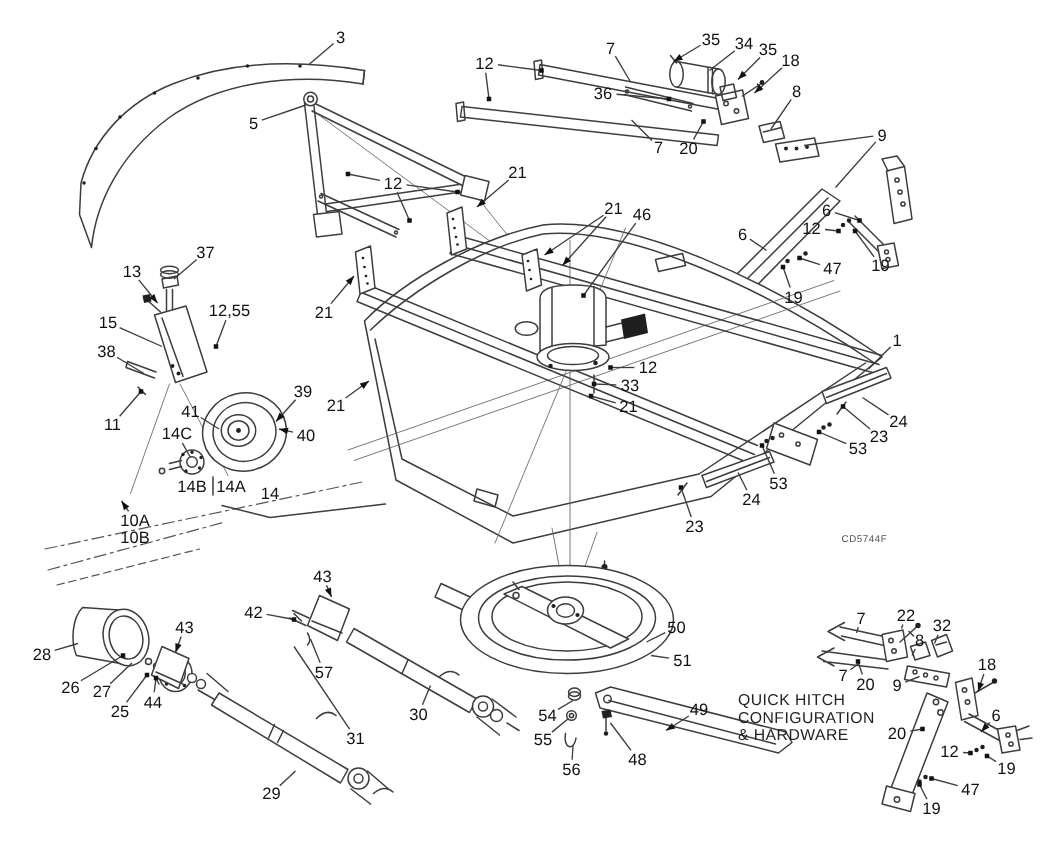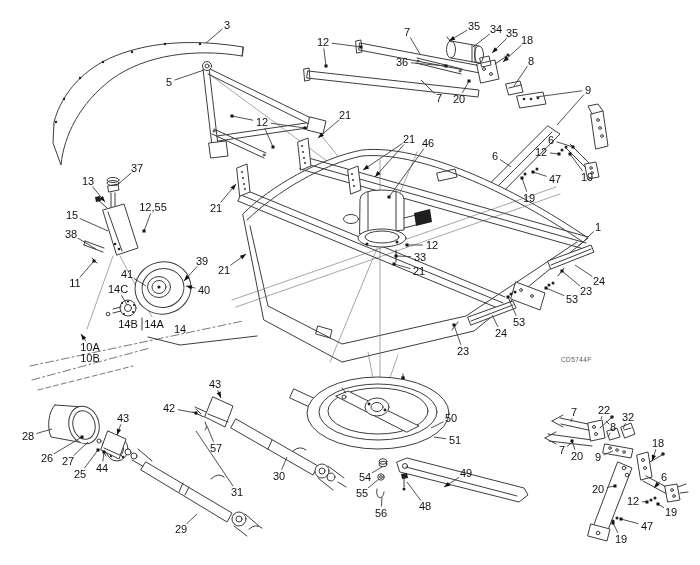--- a/index.html
+++ b/index.html
@@ -677,15 +677,20 @@
         <rect x="619.5" y="517.5" width="3" height="3" fill="#111111"></rect>
         <text x="647" y="527" fill="#111111">47</text>
       </g>
       <g>
         <line x1="617.9393387873167" y1="532.8786775746336" x2="613" y2="523" stroke="#3d3d3d" stroke-width="0.9"></line>
         <rect x="611.5" y="521.5" width="3" height="3" fill="#111111"></rect>
         <text x="621" y="540" fill="#111111">19</text>
       </g>
     </svg>
 
+  <div id="qh-caption">
+    <div>QUICK HITCH</div>
+    <div>CONFIGURATION</div>
+    <div>&amp; HARDWARE</div>
+  </div>
 
   <div id="code">CD5744F</div>
 </div>
 
 </body></html>

